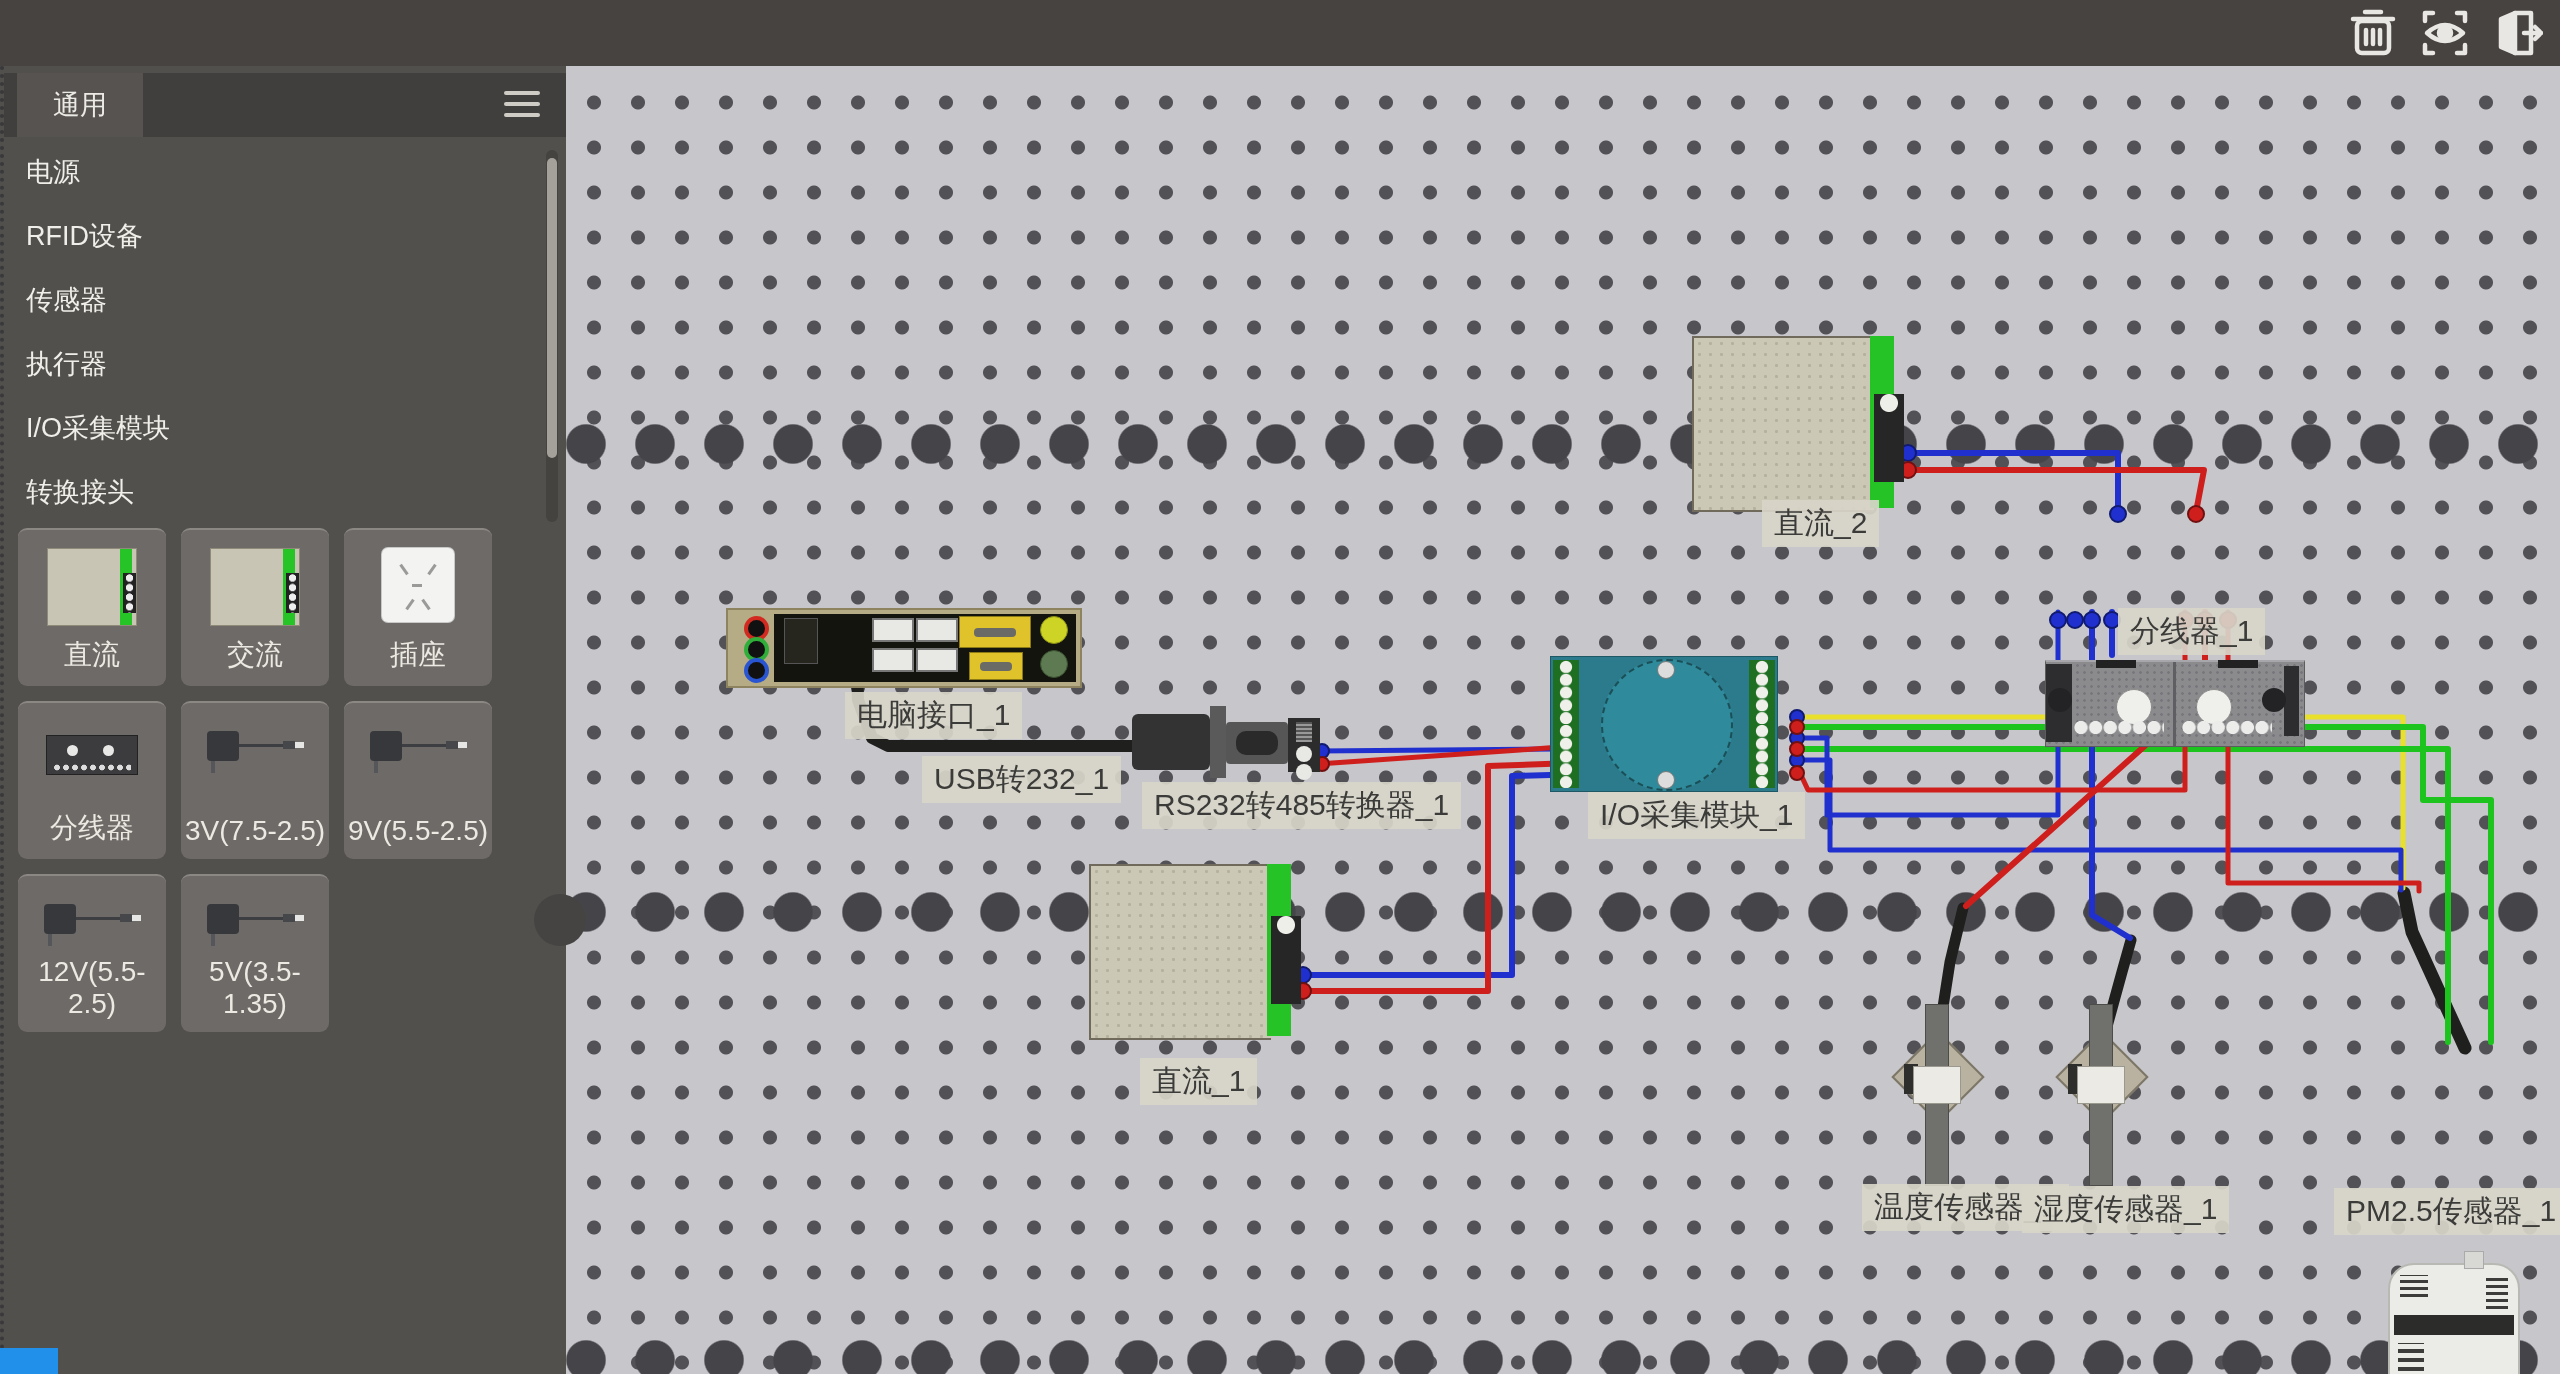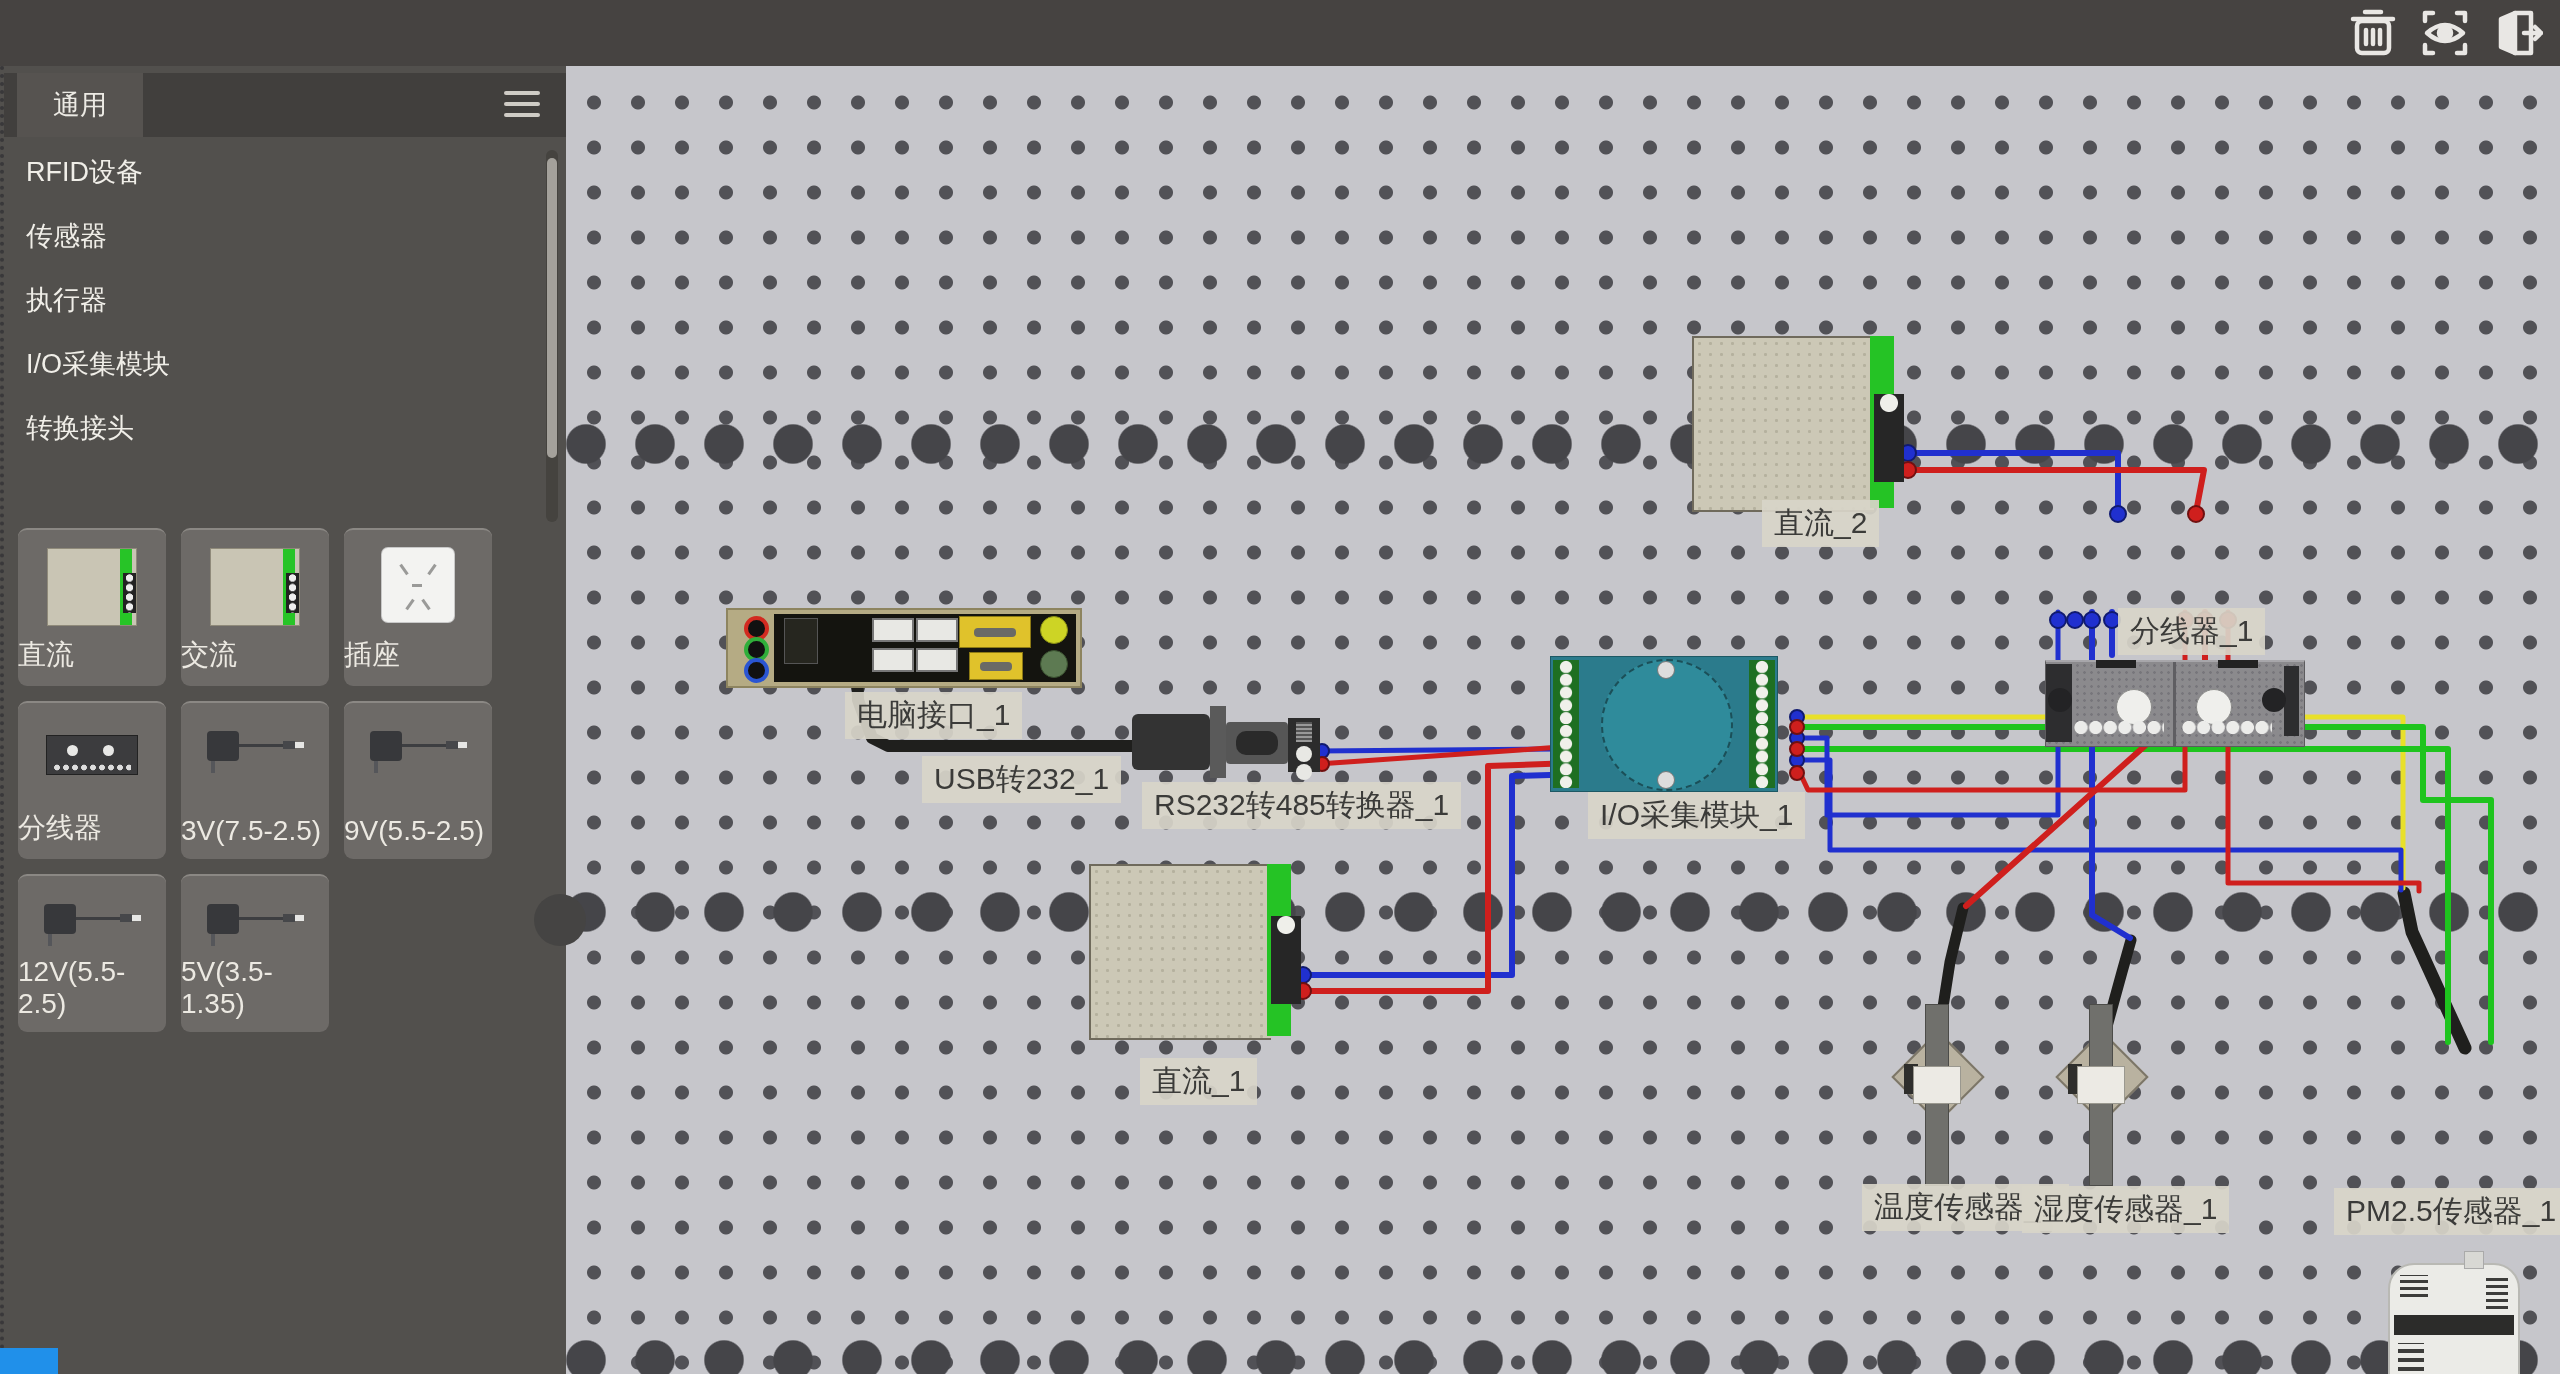--- a/index.html
+++ b/index.html
@@ -21,21 +21,21 @@
   .hamburger{position:absolute;right:26px;top:18px;width:36px;height:28px;cursor:pointer;}
   .hamburger span{display:block;height:4px;background:#cfccc6;margin-bottom:7px;border-radius:2px;}
   .menu{position:absolute;left:0;top:74px;width:562px;}
   .menuitem{height:64px;line-height:64px;padding-left:22px;color:#f0eee8;font-size:27px;cursor:pointer;}
   .vscroll{position:absolute;right:8px;top:84px;width:12px;height:372px;background:#45433f;border-radius:6px;}
   .vthumb{position:absolute;left:1px;top:8px;width:10px;height:300px;background:#a4a19b;border-radius:5px;}
   
   .tiles{position:absolute;left:14px;top:462px;width:534px;display:grid;
          grid-template-columns:repeat(3,148px);grid-auto-rows:158px;gap:15px;}
   .tile{background:#6d6a67;border-radius:9px;border-top:2px solid #8b8884;position:relative;cursor:pointer;}
-  .tilelabel{position:absolute;left:0;right:0;bottom:12px;text-align:left;color:#ece9e2;font-size:28px;}
+  .tilelabel{position:absolute;left:0;right:0;bottom:12px;text-align:center;color:#ece9e2;font-size:28px;}
   .thumb{position:absolute;left:50%;top:18px;transform:translateX(-50%);}
   .psu-t{width:88px;height:76px;background:#c9c5b4;border:1px solid #8f8a7a;position:relative;}
   .psu-t .g{position:absolute;right:4px;top:0;width:12px;height:76px;background:#27c427;}
   .psu-t .t{position:absolute;right:0;top:24px;width:13px;height:40px;background:#222;
             background-image:radial-gradient(circle at 6.5px 5px,#eee 3.4px,transparent 4px);background-size:13px 9.6px;}
   .sock-t{width:72px;height:74px;background:#f3f3f1;border-radius:6px;box-shadow:0 0 0 1px #c8c8c8;position:relative;}
   .sock-t i{position:absolute;background:#9a9a98;width:12px;height:3px;}
   .spl-t{width:90px;height:38px;background:#3c3c3e;margin-top:14px;position:relative;border:1px solid #222;}
   .spl-t b{position:absolute;top:9px;width:11px;height:11px;border-radius:50%;background:#e8e8e6;}
   .spl-t .r{position:absolute;left:6px;right:6px;bottom:3px;height:7px;
@@ -143,20 +143,21 @@
 <div class="sidebar">
   <div class="tabstrip">
     <div class="tab">通用</div>
     <div class="hamburger">
         <span></span>
         <span></span>
         <span></span>
       </div>
   </div>
   <div class="menu">
+    <div class="menuitem">电源</div>
     <div class="menuitem">RFID设备</div>
     <div class="menuitem">传感器</div>
     <div class="menuitem">执行器</div>
     <div class="menuitem">I/O采集模块</div>
     <div class="menuitem">转换接头</div>
   </div>
   <div class="vscroll">
       <div class="vthumb"></div>
     </div>
 

